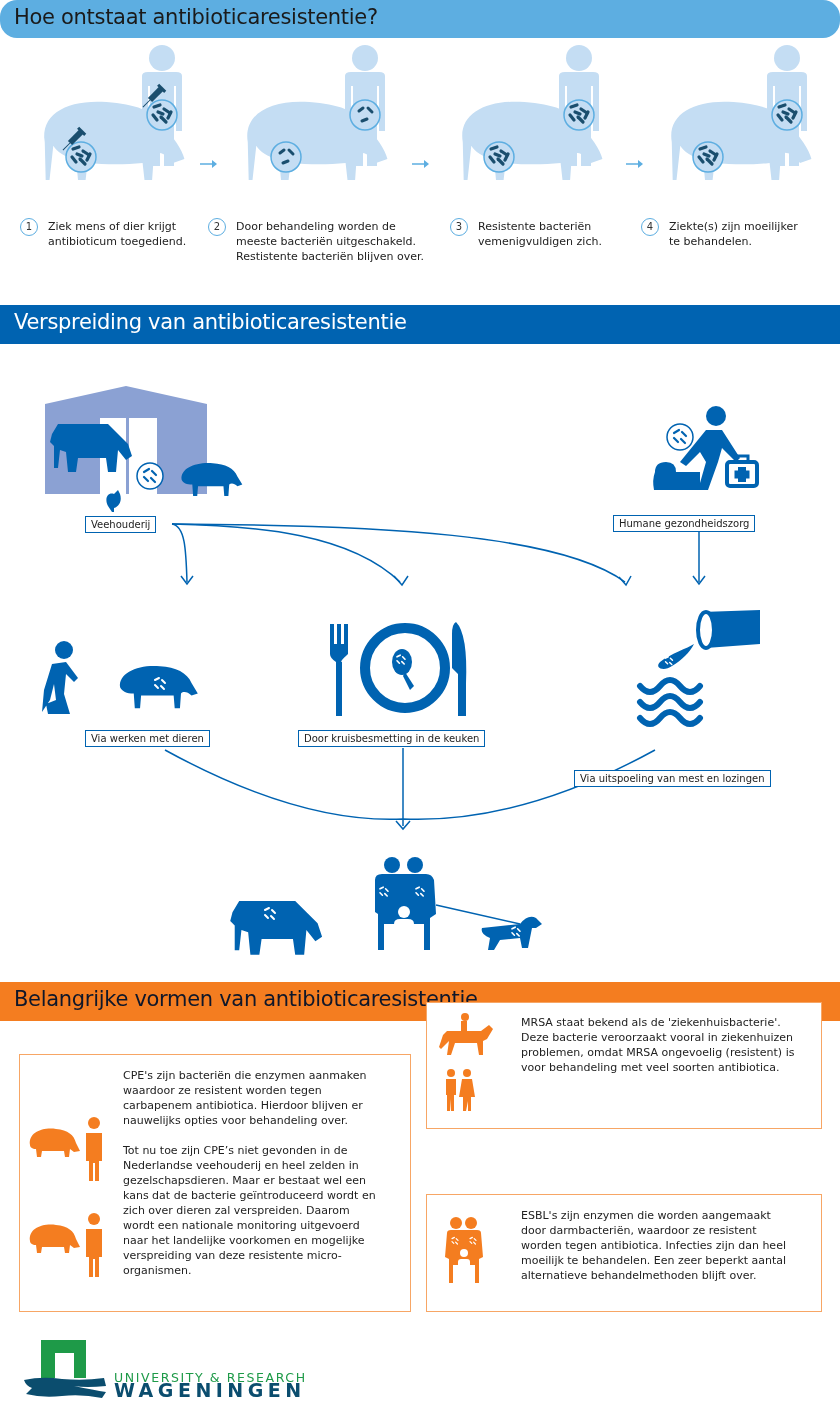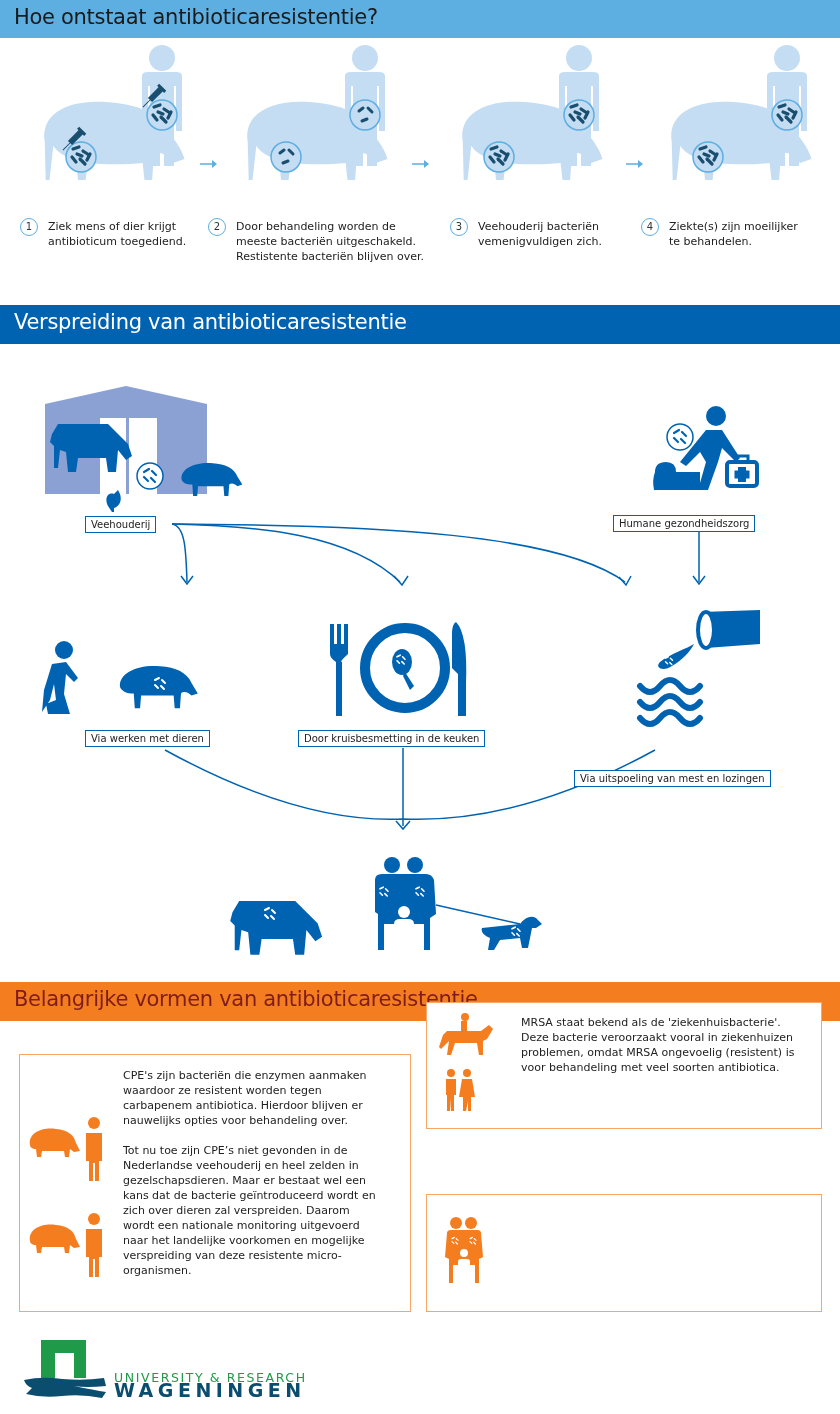--- a/index.html
+++ b/index.html
@@ -1,25 +1,25 @@
 <!DOCTYPE html>
 <html><head>
 <meta charset="utf-8">
 <style>
   html,body{margin:0;padding:0;background:#fff;}
   body{width:840px;height:1414px;position:relative;overflow:hidden;font-family:"DejaVu Sans","Liberation Sans",sans-serif;color:#222;}
   .abs{position:absolute;}
   .band{position:absolute;left:0;width:840px;height:38px;}
   .band .t{position:absolute;left:14px;top:5px;font-size:21px;font-family:"DejaVu Sans","Liberation Sans",sans-serif;letter-spacing:-0.3px;}
-  .b1{top:0;background:#5DAEE1;}
+  .b1{top:0;background:#5DAEE1;border-radius:17px;}
   .b1 .t{color:#1a1a1a;}
   .b2{top:305px;background:#0063B1;height:39px;text-decoration:underline;}
   .b2 .t{color:#fff;}
   .b3{top:982px;background:#F47D20;height:39px;}
-  .b3 .t{color:#7f1d1d;}
+  .b3 .t{color:#0f172a;}
   .step{position:absolute;top:218px;font-size:11px;line-height:15px;color:#222;}
   .step .num{position:absolute;left:0;top:0;width:16px;height:16px;border:1.5px solid #5DAEE1;border-radius:50%;font-size:10px;text-align:center;line-height:16px;color:#333;}
   .step .txt{position:absolute;left:28px;top:1px;white-space:pre;}
   .label{position:absolute;border:1.5px solid #0063B1;background:#fff;font-size:10px;padding:2px 5px;color:#222;white-space:nowrap;font-family:"DejaVu Sans","Liberation Sans",sans-serif;}
   .card{position:absolute;border:1.5px solid #F7A665;background:#fff;}
   .card .txt{position:absolute;font-size:11px;line-height:15px;color:#222;white-space:pre;}
   svg{display:block;}
 </style>
 </head>
 <body>
@@ -123,21 +123,21 @@
 antibioticum toegediend.</span>
 </div>
 <div class="step" style="left:208px;">
   <span class="num">2</span>
   <span class="txt">Door behandeling worden de
 meeste bacteriën uitgeschakeld.
 Restistente bacteriën blijven over.</span>
 </div>
 <div class="step" style="left:450px;">
   <span class="num">3</span>
-  <span class="txt">Veehouderij bacteriën
+  <span class="txt">Resistente bacteriën
 vemenigvuldigen zich.</span>
 </div>
 <div class="step" style="left:641px;">
   <span class="num">4</span>
   <span class="txt">Ziekte(s) zijn moeilijker
 te behandelen.</span>
 </div>
 
 <div class="band b2">
   <span class="t">Verspreiding van antibioticaresistentie</span>
@@ -338,20 +338,25 @@
     </g>
     <circle cx="19" cy="36" r="4" fill="#fff"></circle>
     <rect x="13" y="42" width="12" height="24" rx="3" fill="#fff"></rect>
     <g transform="translate(10,24) scale(0.6)">
         <use href="#bac-w"></use>
       </g>
     <g transform="translate(28,24) scale(0.6)">
         <use href="#bac-w"></use>
       </g>
   </svg>
+  <div class="txt" style="left:94px;top:13px;">ESBL's zijn enzymen die worden aangemaakt
+door darmbacteriën, waardoor ze resistent
+worden tegen antibiotica. Infecties zijn dan heel
+moeilijk te behandelen. Een zeer beperkt aantal
+alternatieve behandelmethoden blijft over.</div>
 </div>
 
 <svg class="abs" style="left:22px;top:1338px" width="90" height="66">
   <path d="M19,2 L64,2 L64,40 L52,40 L52,15 L33,15 L33,40 L19,40 Z" fill="#1E9A48"></path>
   <path d="M2,42 Q20,38 40,41 Q62,43 82,40 L84,48 Q64,50 52,48 Q72,52 84,54 L80,60 Q60,56 40,58 Q20,60 4,56 L10,50 Q4,48 2,42 Z" fill="#0B4D6E"></path>
 </svg>
 <div class="abs" style="left:114px;top:1343px;font-size:19px;letter-spacing:4.5px;color:#0B4D6E;font-weight:bold;font-family:'DejaVu Sans','Liberation Sans',sans-serif;margin-top:36px;">WAGENINGEN</div>
 <div class="abs" style="left:114px;top:1370px;font-size:12.5px;letter-spacing:1.6px;color:#1E9A48;font-family:'DejaVu Sans','Liberation Sans',sans-serif;text-align:right;">UNIVERSITY &amp; RESEARCH</div>
 
 </body></html>

